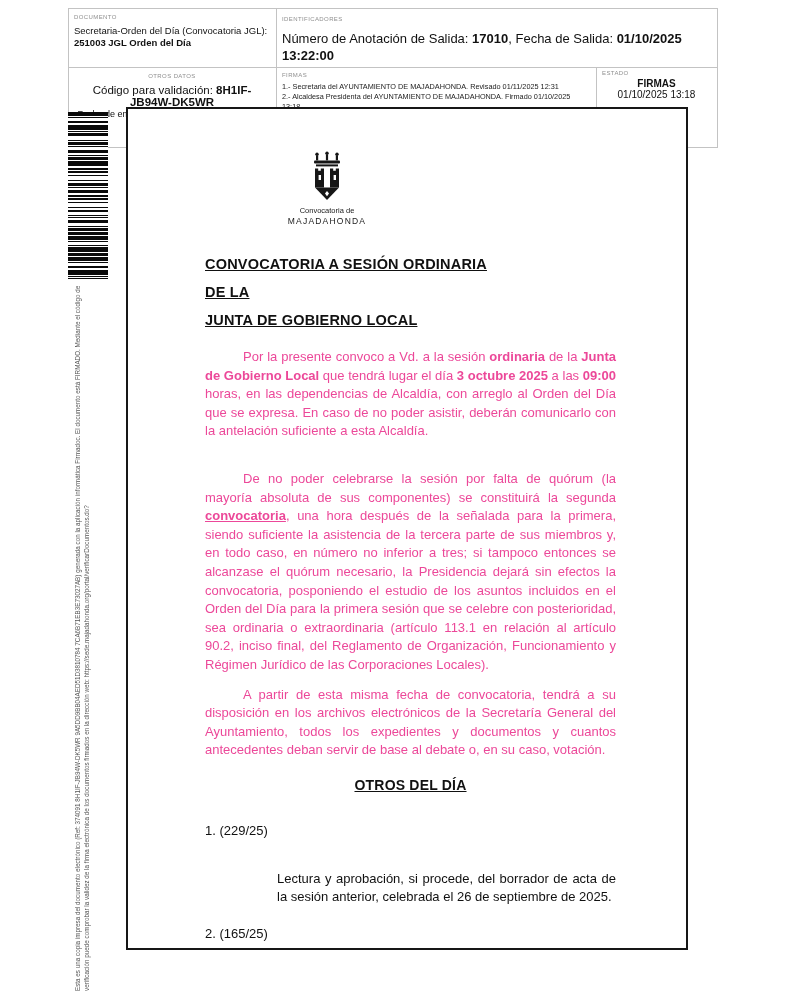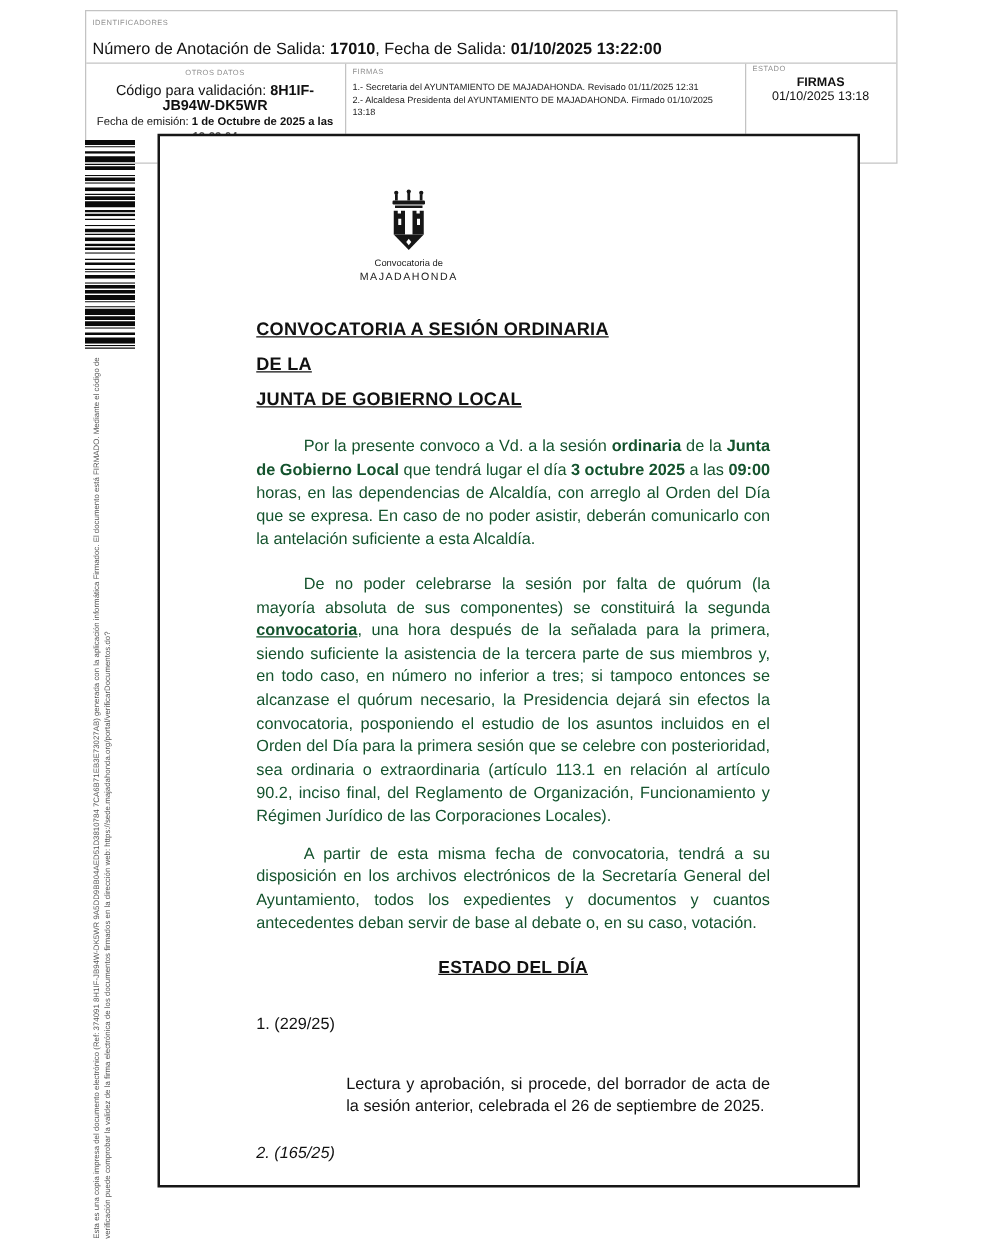--- a/index.html
+++ b/index.html
@@ -38,38 +38,43 @@
   .doc-inner { padding:0 70px 0 77px; }
 
   .logo-block { margin:42px 0 0 62px; width:120px; text-align:center; }
   .logo-block svg { display:block; margin:0 auto; }
   .org1 { font-size:7.5px; color:#1a1a1a; margin-top:3px; }
   .org2 { font-size:8.5px; color:#1a1a1a; letter-spacing:1.2px; margin-top:1px; }
 
   .title-block { margin-top:24px; text-align:left; }
   .title-line { font-size:14.5px; font-weight:bold; text-decoration:underline; line-height:28px; letter-spacing:.2px; }
 
-  .para { font-size:13px; line-height:18.6px; text-align:justify; text-indent:38px; color:#14532d; }
+  .para { font-size:13px; line-height:18.6px; text-align:justify; text-indent:38px; color:#ec4899; }
   .p1 { margin-top:14px; }
-  .p2 { margin-top:17px; }
+  .p2 { margin-top:29px; }
   .p3 { margin-top:11px; }
 
   .orden-heading { margin-top:17px; text-align:center; font-size:14px; font-weight:bold; text-decoration:underline; letter-spacing:.2px; }
 
   .orden-list { margin-top:29px; }
   .orden-item { display:flex; font-size:13px; line-height:18.6px; }
-  .orden-item + .orden-item { margin-top:18px;font-style:italic; }
+  .orden-item + .orden-item { margin-top:18px; }
   .item-label { flex:0 0 72px; }
   .item-text { flex:1; text-align:justify;margin-top:48px; }
 </style>
 </head>
 <body>
 
 <div class="hdr">
   <div class="hdr-row">
+    <div class="hdr-cell cell-doc">
+      <div class="hdr-label">DOCUMENTO</div>
+      <div>Secretaria-Orden del Día (Convocatoria JGL):</div>
+      <div class="b">251003 JGL Orden del Día</div>
+    </div>
     <div class="hdr-cell cell-ident">
       <div class="hdr-label">IDENTIFICADORES</div>
       <div><span>Número de Anotación de Salida: </span><span class="b">17010</span><span>, Fecha de Salida: </span><span class="b">01/10/2025 13:22:00</span></div>
     </div>
   </div>
   <div class="hdr-row">
     <div class="hdr-cell cell-otros">
       <div class="hdr-label">OTROS DATOS</div>
       <div class="code"><span>Código para validación: </span><span class="b">8H1IF-JB94W-DK5WR</span></div>
       <div><span>Fecha de emisión: </span><span class="b">1 de Octubre de 2025 a las 13:23:04</span></div>
@@ -212,21 +217,21 @@
     <div class="title-block">
       <div class="title-line">CONVOCATORIA A SESIÓN ORDINARIA</div>
       <div class="title-line">DE LA</div>
       <div class="title-line">JUNTA DE GOBIERNO LOCAL</div>
     </div>
 
     <p class="para p1"><span>Por la presente convoco a Vd. a la sesión </span><span class="b">ordinaria</span><span> de la </span><span class="b">Junta de Gobierno Local</span><span> que tendrá lugar el día </span><span class="b">3 octubre 2025</span><span> a las </span><span class="b">09:00</span><span> horas, en las dependencias de Alcaldía, con arreglo al Orden del Día que se expresa. En caso de no poder asistir, deberán comunicarlo con la antelación suficiente a esta Alcaldía.</span></p>
     <p class="para p2"><span>De no poder celebrarse la sesión por falta de quórum (la mayoría absoluta de sus componentes) se constituirá la segunda </span><span class="b u">convocatoria</span><span>, una hora después de la señalada para la primera, siendo suficiente la asistencia de la tercera parte de sus miembros y, en todo caso, en número no inferior a tres; si tampoco entonces se alcanzase el quórum necesario, la Presidencia dejará sin efectos la convocatoria, posponiendo el estudio de los asuntos incluidos en el Orden del Día para la primera sesión que se celebre con posterioridad, sea ordinaria o extraordinaria (artículo 113.1 en relación al artículo 90.2, inciso final, del Reglamento de Organización, Funcionamiento y Régimen Jurídico de las Corporaciones Locales).</span></p>
     <p class="para p3">A partir de esta misma fecha de convocatoria, tendrá a su disposición en los archivos electrónicos de la Secretaría General del Ayuntamiento, todos los expedientes y documentos y cuantos antecedentes deban servir de base al debate o, en su caso, votación.</p>
 
-    <div class="orden-heading">ESTADO DEL DÍA</div>
+    <div class="orden-heading">OTROS DEL DÍA</div>
 
     <div class="orden-list">
       <div class="orden-item">
         <div class="item-label">1. (229/25)</div>
         <div class="item-text">Lectura y aprobación, si procede, del borrador de acta de la sesión anterior, celebrada el 26 de septiembre de 2025.</div>
       </div>
       <div class="orden-item">
         <div class="item-label">2. (165/25)</div>
       </div>
     </div>

